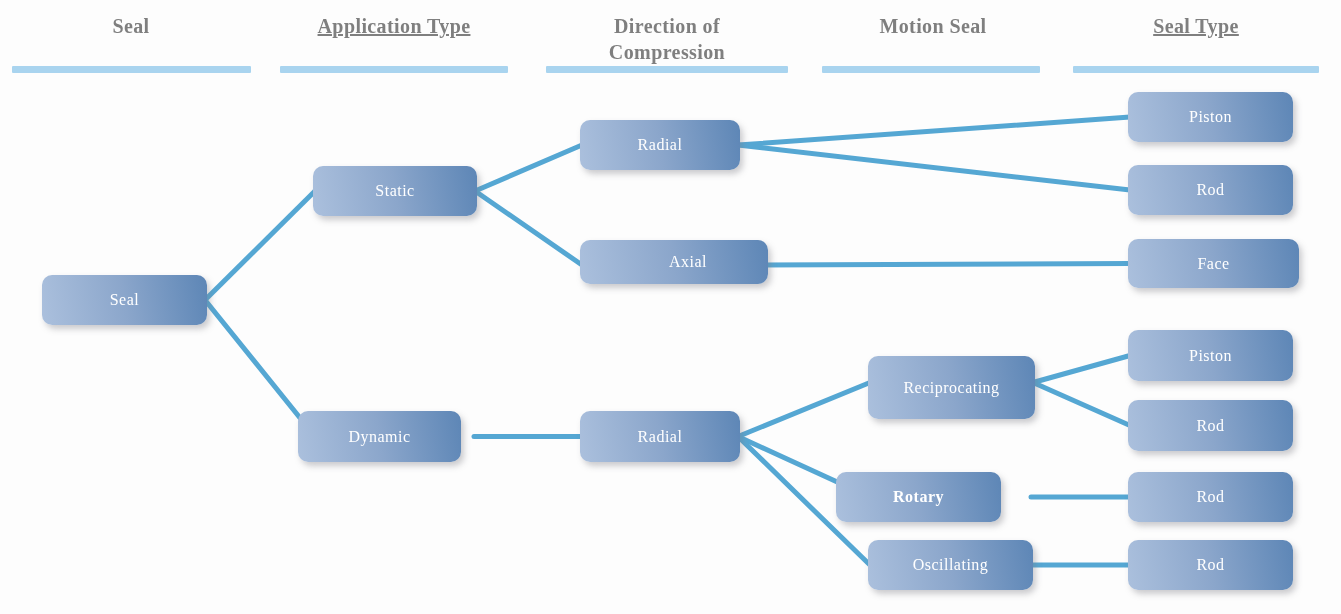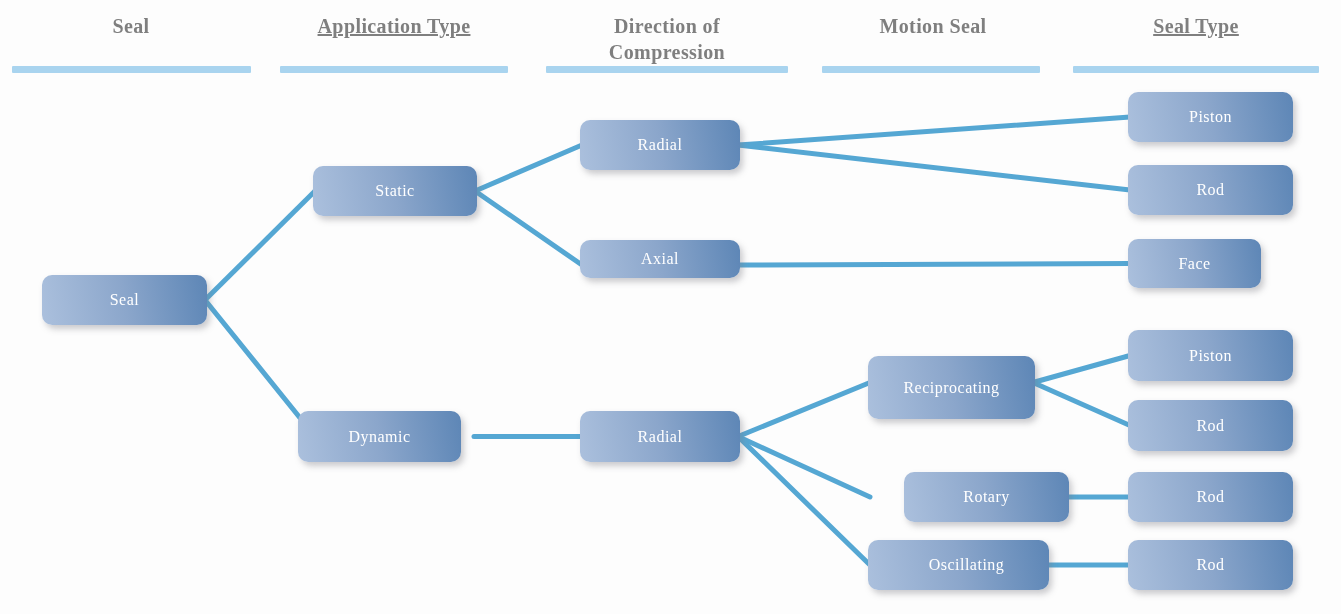--- a/index.html
+++ b/index.html
@@ -94,26 +94,26 @@
       <div class="col-header" style="left: 813px;">Motion Seal</div>
       <div class="col-underline" style="left: 822px; width: 218px;"></div>
       <div class="col-header" style="left: 1076px; text-decoration: underline;">Seal Type</div>
       <div class="col-underline" style="left: 1073px; width: 246px;"></div>
     </div>
   <div id="nodes">
       <div class="node" style="left: 42px; top: 275px; width: 165px; height: 50px;">Seal</div>
       <div class="node" style="left: 313px; top: 166px; width: 164px; height: 50px;">Static</div>
       <div class="node" style="left: 298px; top: 411px; width: 163px; height: 51px;">Dynamic</div>
       <div class="node" style="left: 580px; top: 120px; width: 160px; height: 50px;">Radial</div>
-      <div class="node" style="left: 580px; top: 240px; width: 160px; height: 38px;">Axial</div>
+      <div class="node" style="left: 580px; top: 240px; width: 160px; height: 44px; padding-left: 28px;">Axial</div>
       <div class="node" style="left: 580px; top: 411px; width: 160px; height: 51px;">Radial</div>
       <div class="node" style="left: 868px; top: 356px; width: 167px; height: 63px;">Reciprocating</div>
-      <div class="node" style="left: 904px; top: 472px; width: 165px; height: 50px;">Rotary</div>
-      <div class="node" style="left: 868px; top: 540px; width: 165px; height: 50px; padding-left: 16px;">Oscillating</div>
+      <div class="node" style="left: 836px; top: 472px; width: 165px; height: 50px; font-weight: bold;">Rotary</div>
+      <div class="node" style="left: 868px; top: 540px; width: 165px; height: 50px;">Oscillating</div>
       <div class="node" style="left: 1128px; top: 92px; width: 165px; height: 50px;">Piston</div>
       <div class="node" style="left: 1128px; top: 165px; width: 165px; height: 50px;">Rod</div>
-      <div class="node" style="left: 1128px; top: 239px; width: 133px; height: 49px;">Face</div>
+      <div class="node" style="left: 1128px; top: 239px; width: 171px; height: 49px;">Face</div>
       <div class="node" style="left: 1128px; top: 330px; width: 165px; height: 51px;">Piston</div>
       <div class="node" style="left: 1128px; top: 400px; width: 165px; height: 51px;">Rod</div>
       <div class="node" style="left: 1128px; top: 472px; width: 165px; height: 50px;">Rod</div>
       <div class="node" style="left: 1128px; top: 540px; width: 165px; height: 50px;">Rod</div>
     </div>
 </div>
 
 </body></html>

